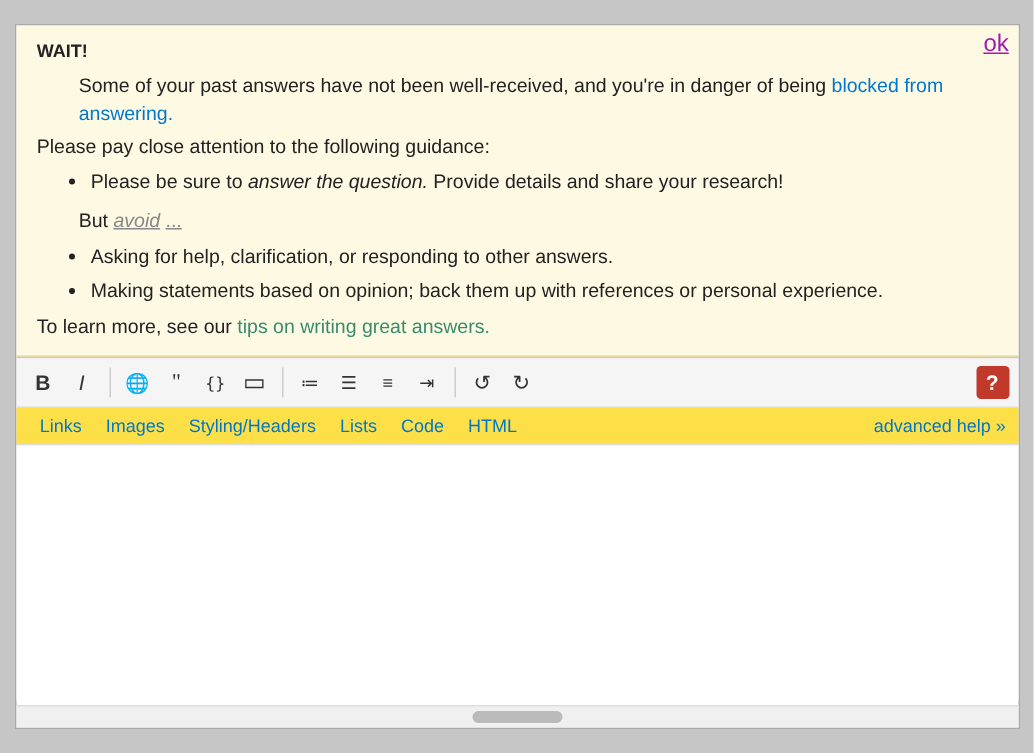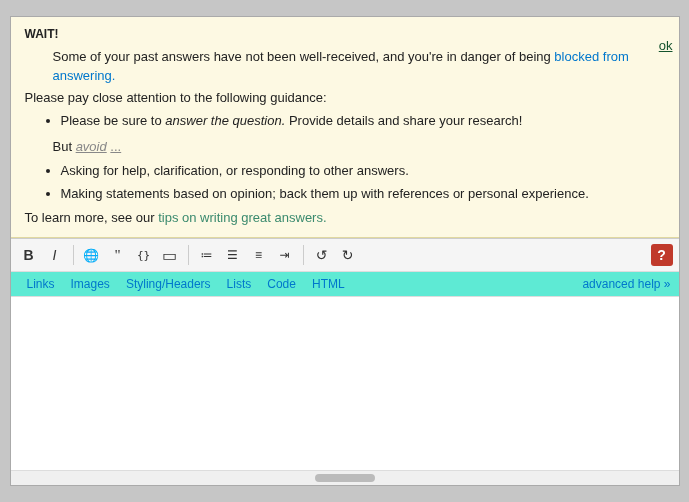--- a/index.html
+++ b/index.html
@@ -16,25 +16,24 @@
     .dialog {
       background: #fff;
       border: 1px solid #aaa;
       width: 670px;
       position: relative;
     }
     .ok-button {
       position: absolute;
       top: 4px;
       right: 6px;
-      color: #14532d;
-      font-size: 13px;
+      color: #a21caf;
+      font-size: 16px;
       cursor: pointer;
       text-decoration: underline;
-      margin-top: 17px;
     }
     .warning-box {
       background: #fdf9e3;
       border-bottom: 1px solid #e0d8a0;
       padding: 10px 14px 12px 14px;
     }
     .wait-title {
       font-size: 12px;
       font-weight: bold;
       color: #222;
@@ -122,21 +121,21 @@
       align-items: center;
       justify-content: center;
       border-radius: 3px;
       cursor: pointer;
     }
     .format-tabs {
       display: flex;
       align-items: center;
       padding: 3px 8px;
       border-bottom: 1px solid #ddd;
-      background: #5eead4;
+      background: #fde047;
       font-size: 12px;
       gap: 0;
     }
     .format-tab {
       padding: 2px 8px;
       color: #0077cc;
       cursor: pointer;
       text-decoration: none;
       white-space: nowrap;
     }

